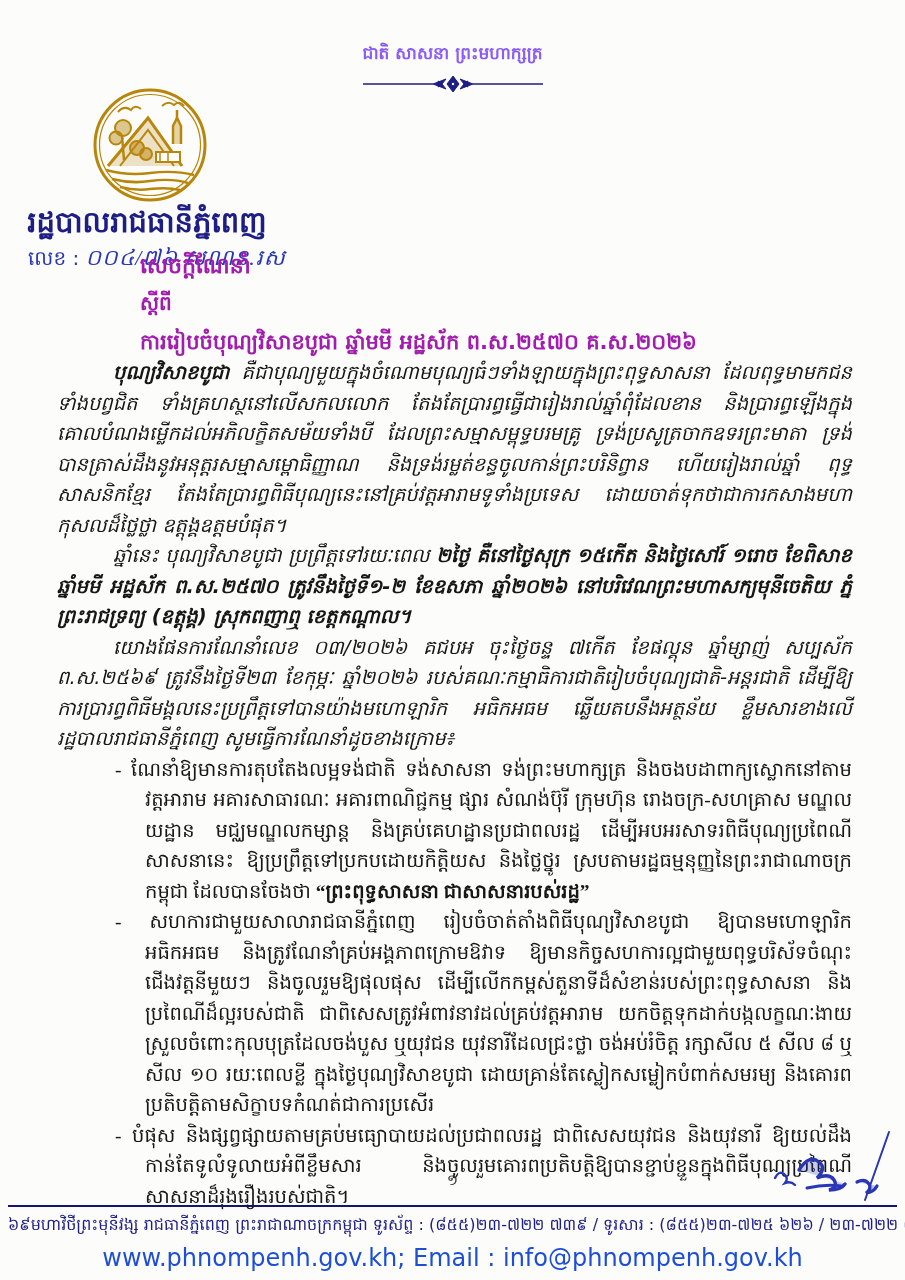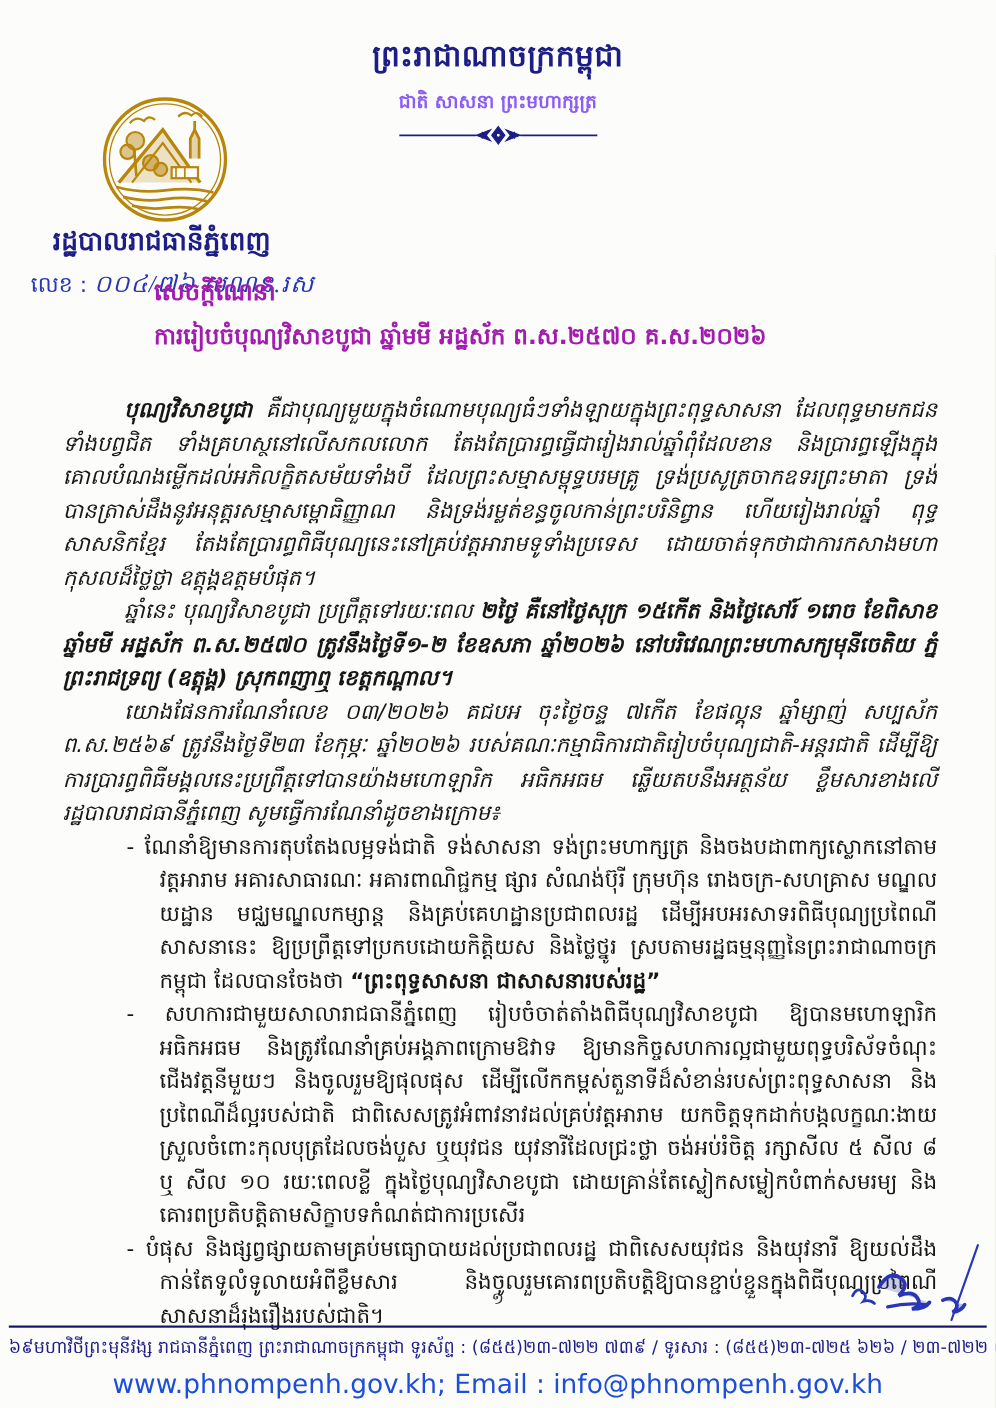--- a/index.html
+++ b/index.html
@@ -9,58 +9,57 @@
     font-family:"DejaVu Sans",sans-serif;color:#1c1c1c;
   }
   
   .header{position:absolute;top:34px;left:0;width:100%;text-align:center;}
   .kingdom{font-size:27px;font-weight:bold;color:#1d1d86;letter-spacing:.5px;margin:0;}
   .motto{font-size:17px;font-weight:bold;color:#8b5cf6;margin:8px 0 0 0;}
   .ornament{margin-top:6px;}
   
   .seal{position:absolute;top:86px;left:90px;}
   .issuer-name{position:absolute;top:204px;left:22px;width:250px;text-align:center;
-    font-size:24px;font-weight:bold;color:#1d1d86;}
+    font-size:29px;font-weight:bold;color:#1d1d86;}
   .ref-line{position:absolute;top:244px;left:28px;font-size:20px;color:#2936b5;}
   .ref-number{font-style:italic;font-size:22px;letter-spacing:1px;font-family:Liberation Serif, serif;}
   
   .title-block{position:absolute;top:252px;left:140px;width:640px;text-align:left;color:#a21caf;}
   .doc-type{font-size:22px;font-weight:bold;margin:0;}
   .regarding{font-size:20px;font-weight:bold;margin:6px 0 0 0;}
   .subject{font-size:21px;font-weight:bold;margin:8px 0 0 0;}
   
   .body-text{
     position:absolute;top:358px;left:57px;width:795px;
     font-size:19.5px;line-height:30.5px;text-align:justify;color:#161616;
   }
   .body-text p{margin:0;}
   .para{text-indent:56px;font-style:italic;}
   .bold{font-weight:bold;}
   .sec-heading{font-weight:bold;margin-left:28px !important;margin-top:2px !important;}
   ul.dash-list{list-style:none;margin:0;padding:0 0 0 58px;}
-  ul.dash-list li{padding-left:30px;text-indent:-30px;}
+  ul.dash-list li{padding-left:30px;text-indent:-30px;font-family:Liberation Serif, serif;}
   ul.dash-list li::before{content:"- ";}
   
   .page-number{position:absolute;bottom:88px;left:0;width:100%;text-align:center;
     font-size:15px;color:#333;}
   .signature{position:absolute;bottom:72px;right:14px;}
   .footer{
     position:absolute;bottom:0;left:8px;right:8px;height:66px;
     border-top:2.5px solid #15156e;text-align:center;padding-top:7px;
   }
   .footer-address{font-size:16px;color:#1d1d86;white-space:nowrap;margin:0;}
   .footer-web{font-size:24px;color:#1d4ed8;margin:6px 0 0 0;white-space:nowrap;text-align:center;}
 </style>
 </head>
 <body>
 
 <div class="page">
 
   <div class="header">
-    <p class="kingdom">ព្រះរាជាណាចក្រកម្ពុជា</p>
     <p class="motto">ជាតិ សាសនា ព្រះមហាក្សត្រ</p>
     <div class="ornament">
       <svg width="190" height="22" viewBox="0 0 190 22">
         <g stroke="#1d1d86" fill="#1d1d86">
           <line x1="5" y1="11" x2="75" y2="11" stroke-width="1.6"></line>
           <line x1="115" y1="11" x2="185" y2="11" stroke-width="1.6"></line>
           <path d="M75,11 L88,6 L84,11 L88,16 Z"></path>
           <path d="M115,11 L102,6 L106,11 L102,16 Z"></path>
           <path d="M95,3 L101,11 L95,19 L89,11 Z"></path>
           <circle cx="95" cy="11" r="1.8" fill="#fcfcfa"></circle>
@@ -105,20 +104,21 @@
   </div>
 
   <div class="issuer-name">រដ្ឋបាលរាជធានីភ្នំពេញ</div>
   <div class="ref-line">
     <span>លេខ :</span>
     <span class="ref-number">០០៤/៧៦ សណន.រស</span>
   </div>
 
   <div class="title-block">
     <p class="doc-type">សេចក្តីណែនាំ</p>
+    <p class="regarding">ស្តីពី</p>
     <p class="subject">ការរៀបចំបុណ្យវិសាខបូជា ឆ្នាំមមី អដ្ឋស័ក ព.ស.២៥៧០ គ.ស.២០២៦</p>
   </div>
 
   <div class="body-text">
     <p class="para"><span class="bold">បុណ្យវិសាខបូជា</span><span> គឺជាបុណ្យមួយក្នុងចំណោមបុណ្យធំៗទាំងឡាយក្នុងព្រះពុទ្ធសាសនា ដែលពុទ្ធមាមកជន ទាំងបព្វជិត ទាំងគ្រហស្ថនៅលើសកលលោក តែងតែប្រារព្ធធ្វើជារៀងរាល់ឆ្នាំពុំដែលខាន និងប្រារព្ធឡើងក្នុងគោលបំណងម្លើកដល់អភិលក្ខិតសម័យទាំងបី ដែលព្រះសម្មាសម្ពុទ្ធបរមគ្រូ ទ្រង់ប្រសូត្រចាកឧទរព្រះមាតា ទ្រង់បានត្រាស់ដឹងនូវអនុត្តរសម្មាសម្ពោធិញ្ញាណ និងទ្រង់រម្លត់ខន្ធចូលកាន់ព្រះបរិនិព្វាន ហើយរៀងរាល់ឆ្នាំ ពុទ្ធសាសនិកខ្មែរ តែងតែប្រារព្ធពិធីបុណ្យនេះនៅគ្រប់វត្តអារាមទូទាំងប្រទេស ដោយចាត់ទុកថាជាការកសាងមហាកុសលដ៏ថ្លៃថ្លា ឧត្តុង្គឧត្តមបំផុត។</span></p>
     <p class="para"><span>ឆ្នាំនេះ បុណ្យវិសាខបូជា ប្រព្រឹត្តទៅរយៈពេល </span><span class="bold">២ថ្ងៃ គឺនៅថ្ងៃសុក្រ ១៥កើត និងថ្ងៃសៅរ៍ ១រោច ខែពិសាខ ឆ្នាំមមី អដ្ឋស័ក ព.ស.២៥៧០ ត្រូវនឹងថ្ងៃទី១-២ ខែឧសភា ឆ្នាំ២០២៦ នៅបរិវេណព្រះមហាសក្យមុនីចេតិយ ភ្នំព្រះរាជទ្រព្យ (ឧត្តុង្គ) ស្រុកពញាឮ ខេត្តកណ្តាល។</span></p>
     <p class="para">យោងផែនការណែនាំលេខ ០៣/២០២៦ គជបអ ចុះថ្ងៃចន្ទ ៧កើត ខែផល្គុន ឆ្នាំម្សាញ់ សប្បស័ក ព.ស.២៥៦៩ ត្រូវនឹងថ្ងៃទី២៣ ខែកុម្ភៈ ឆ្នាំ២០២៦ របស់គណៈកម្មាធិការជាតិរៀបចំបុណ្យជាតិ-អន្តរជាតិ ដើម្បីឱ្យការប្រារព្ធពិធីមង្គលនេះប្រព្រឹត្តទៅបានយ៉ាងមហោឡារិក អធិកអធម ឆ្លើយតបនឹងអត្ថន័យ ខ្លឹមសារខាងលើ រដ្ឋបាលរាជធានីភ្នំពេញ សូមធ្វើការណែនាំដូចខាងក្រោម៖</p>
     <ul class="dash-list">
       <li><span>ណែនាំឱ្យមានការតុបតែងលម្អទង់ជាតិ ទង់សាសនា ទង់ព្រះមហាក្សត្រ និងចងបដាពាក្យស្លោកនៅតាមវត្តអារាម អគារសាធារណៈ អគារពាណិជ្ជកម្ម ផ្សារ សំណង់ប៊ុរី ក្រុមហ៊ុន រោងចក្រ-សហគ្រាស មណ្ឌលយដ្ឋាន មជ្ឈមណ្ឌលកម្សាន្ត និងគ្រប់គេហដ្ឋានប្រជាពលរដ្ឋ ដើម្បីអបអរសាទរពិធីបុណ្យប្រពៃណីសាសនានេះ ឱ្យប្រព្រឹត្តទៅប្រកបដោយកិត្តិយស និងថ្លៃថ្នូរ ស្របតាមរដ្ឋធម្មនុញ្ញនៃព្រះរាជាណាចក្រកម្ពុជា ដែលបានចែងថា </span><span class="bold">“ព្រះពុទ្ធសាសនា ជាសាសនារបស់រដ្ឋ”</span></li>
       <li><span>សហការជាមួយសាលារាជធានីភ្នំពេញ រៀបចំចាត់តាំងពិធីបុណ្យវិសាខបូជា ឱ្យបានមហោឡារិក អធិកអធម និងត្រូវណែនាំគ្រប់អង្គភាពក្រោមឱវាទ ឱ្យមានកិច្ចសហការល្អជាមួយពុទ្ធបរិស័ទចំណុះជើងវត្តនីមួយៗ និងចូលរួមឱ្យផុលផុស ដើម្បីលើកកម្ពស់តួនាទីដ៏សំខាន់របស់ព្រះពុទ្ធសាសនា និងប្រពៃណីដ៏ល្អរបស់ជាតិ ជាពិសេសត្រូវអំពាវនាវដល់គ្រប់វត្តអារាម យកចិត្តទុកដាក់បង្កលក្ខណៈងាយស្រួលចំពោះកុលបុត្រដែលចង់បួស ឬយុវជន យុវនារីដែលជ្រះថ្លា ចង់អប់រំចិត្ត រក្សាសីល ៥ សីល ៨ ឬ សីល ១០ រយៈពេលខ្លី ក្នុងថ្ងៃបុណ្យវិសាខបូជា ដោយគ្រាន់តែស្លៀកសម្លៀកបំពាក់សមរម្យ និងគោរពប្រតិបត្តិតាមសិក្ខាបទកំណត់ជាការប្រសើរ</span></li>

